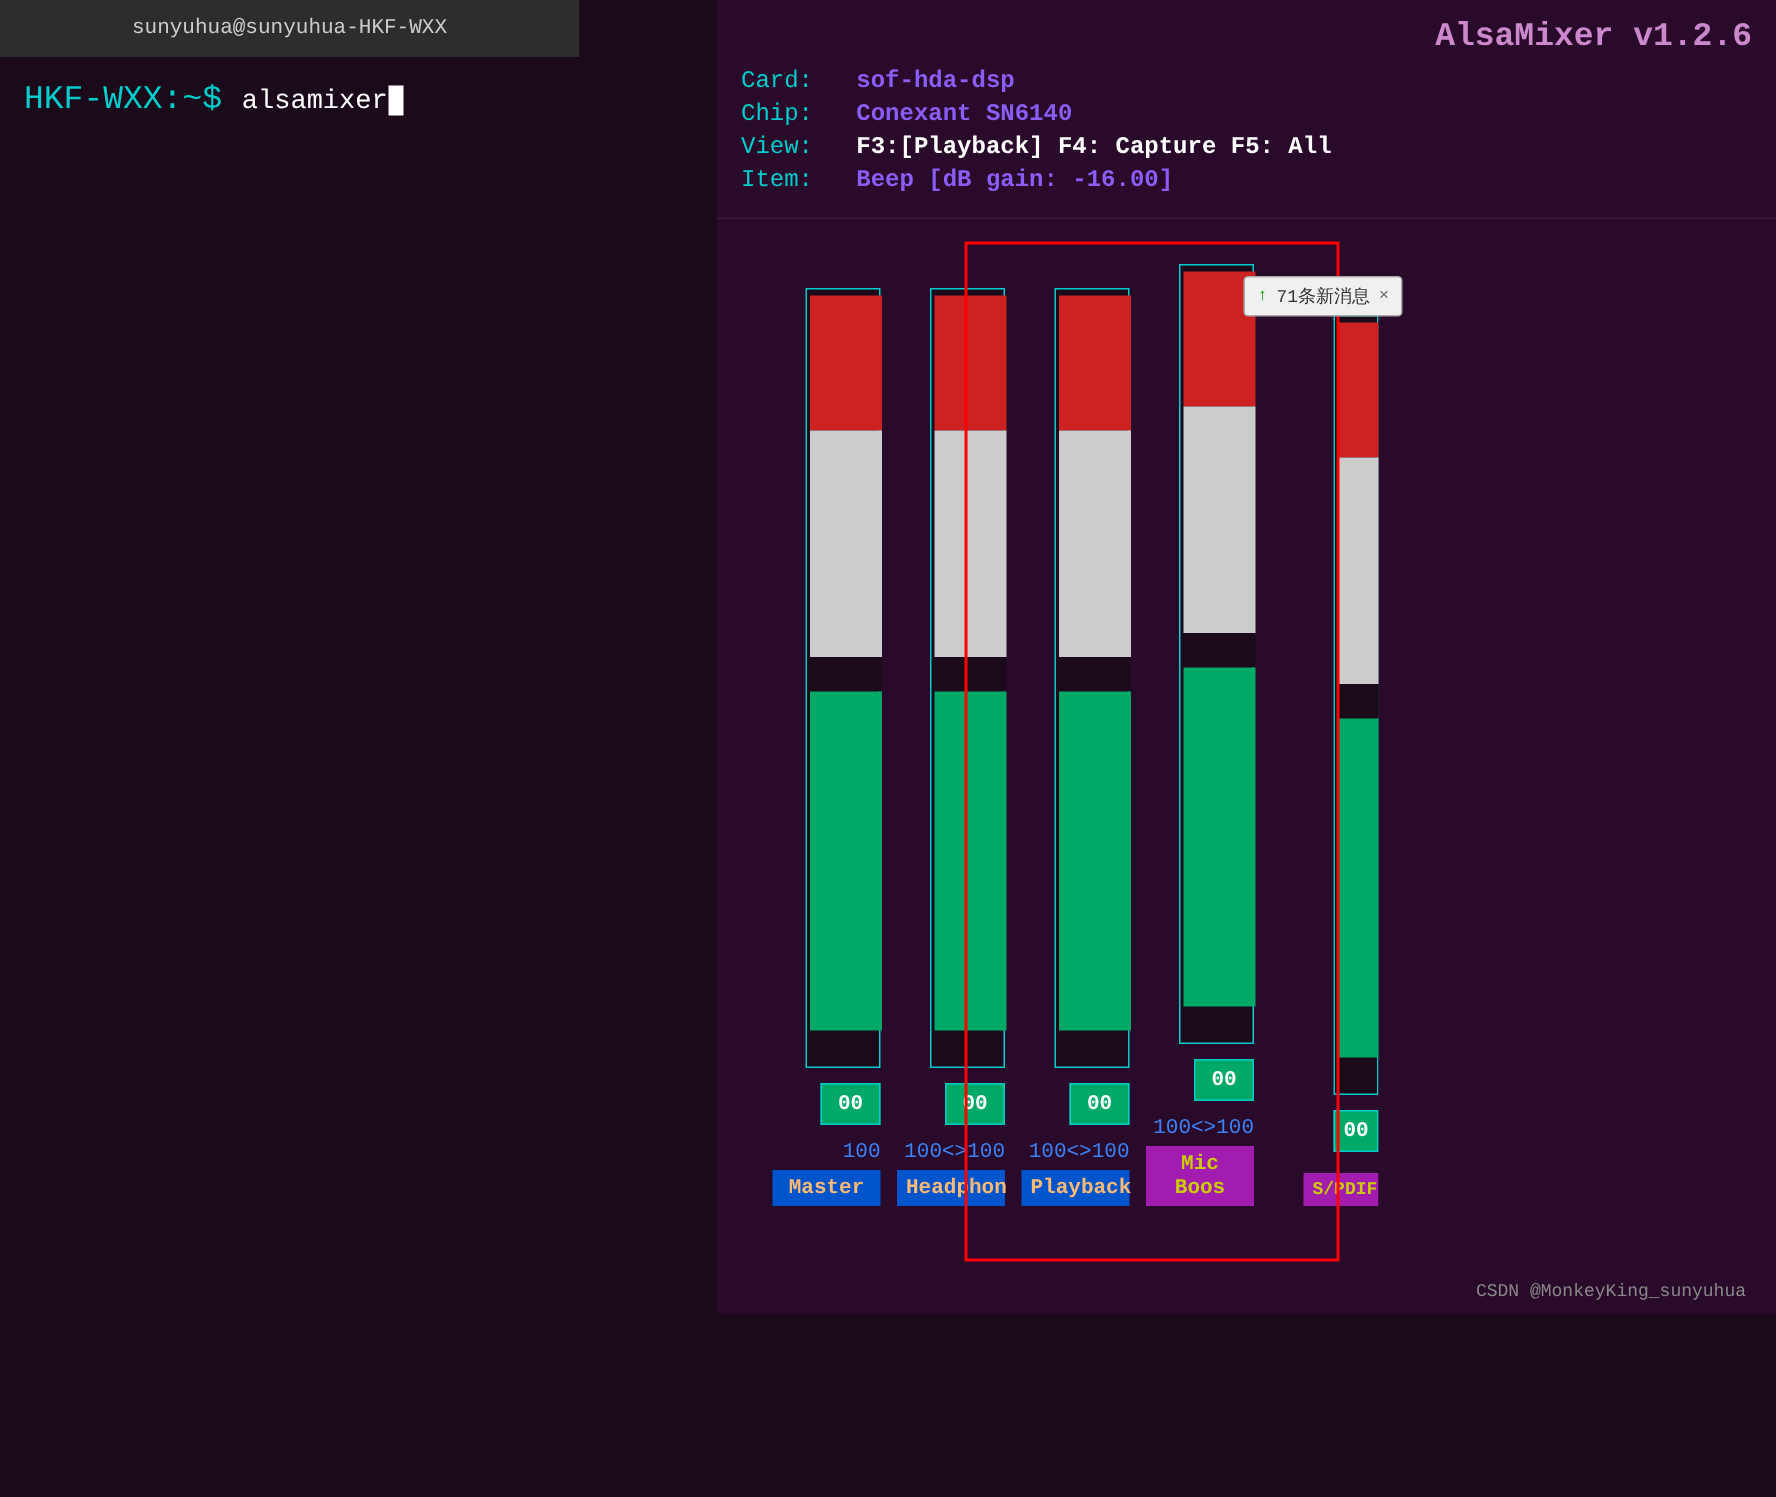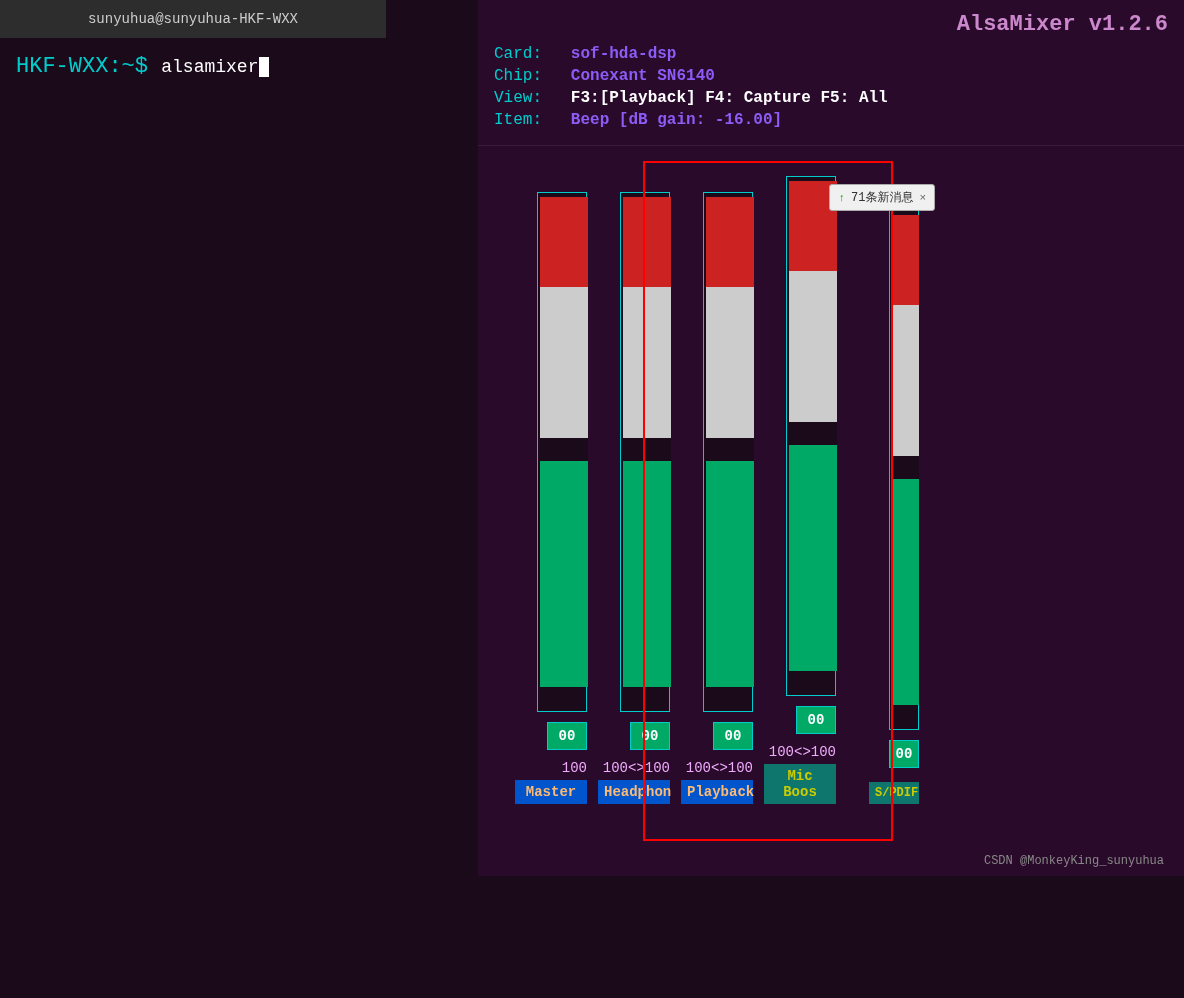--- a/index.html
+++ b/index.html
@@ -221,21 +221,21 @@
       font-size: 14px;
       font-weight: bold;
       background: #00aa66;
       color: #ffffff;
       margin-top: 4px;
       margin-bottom: 6px;
     }
 
     
     .level-text {
-      color: #f0abfc;
+      color: #3b82f6;
       font-size: 14px;
       margin-top: 4px;
       text-align: center;
     }
 
     
     .channel-name-btn {
       background: #0055cc;
       color: #fdba74;
       font-weight: bold;
@@ -247,21 +247,21 @@
       width: 72px;
       margin-top: 4px;
       font-family: 'Courier New', monospace;
     }
 
     .channel-name-btn.active-channel {
       background: #0055cc;
     }
 
     .channel-name-btn.inactive-channel {
-      background: #0f766e;
+      background: #a21caf;
       color: #cccc00;
     }
 
     
     .footer-credit {
       position: absolute;
       bottom: 8px;
       right: 20px;
       color: #888888;
       font-size: 12px;

